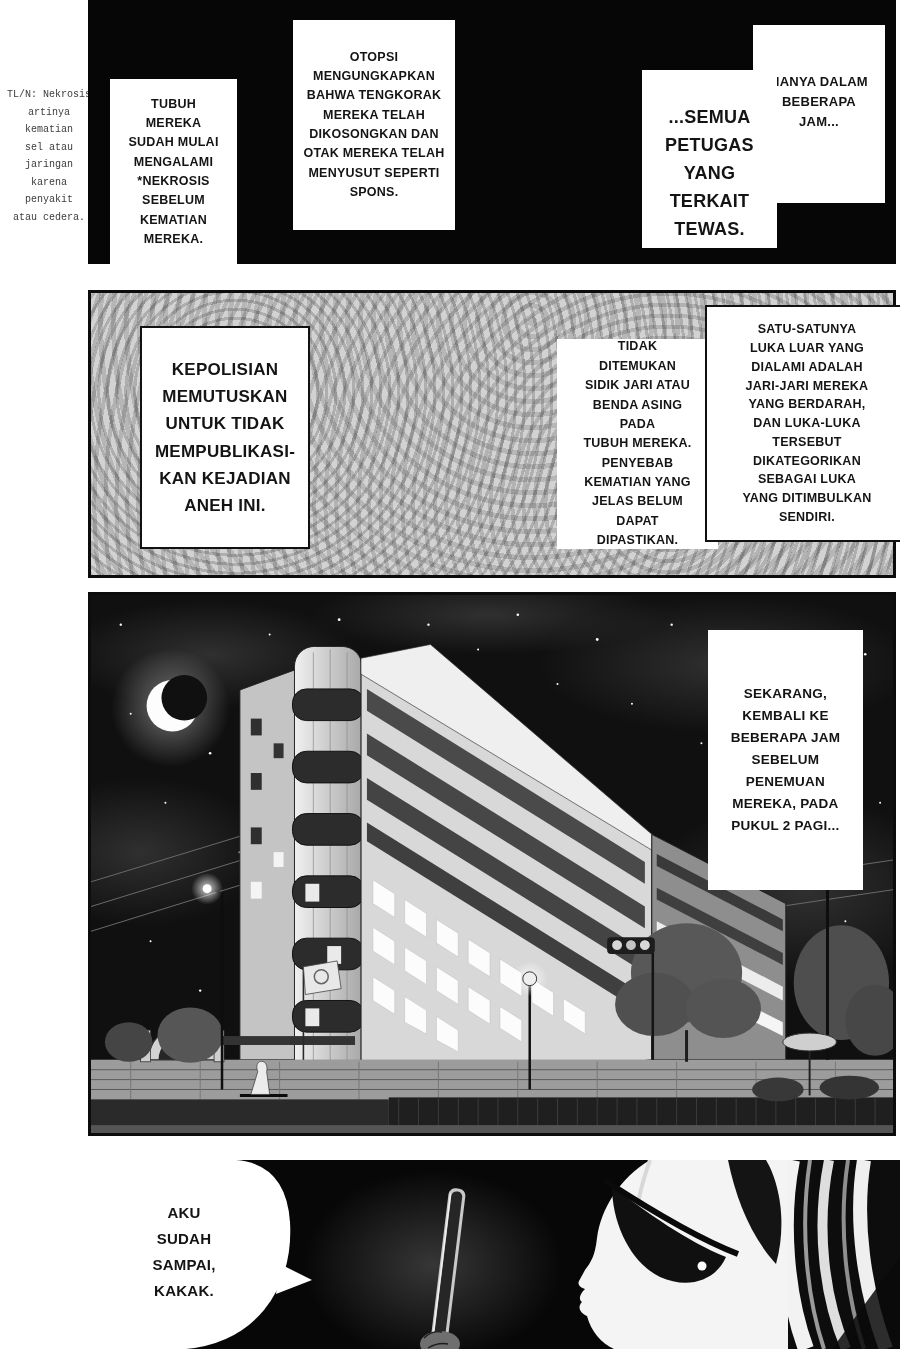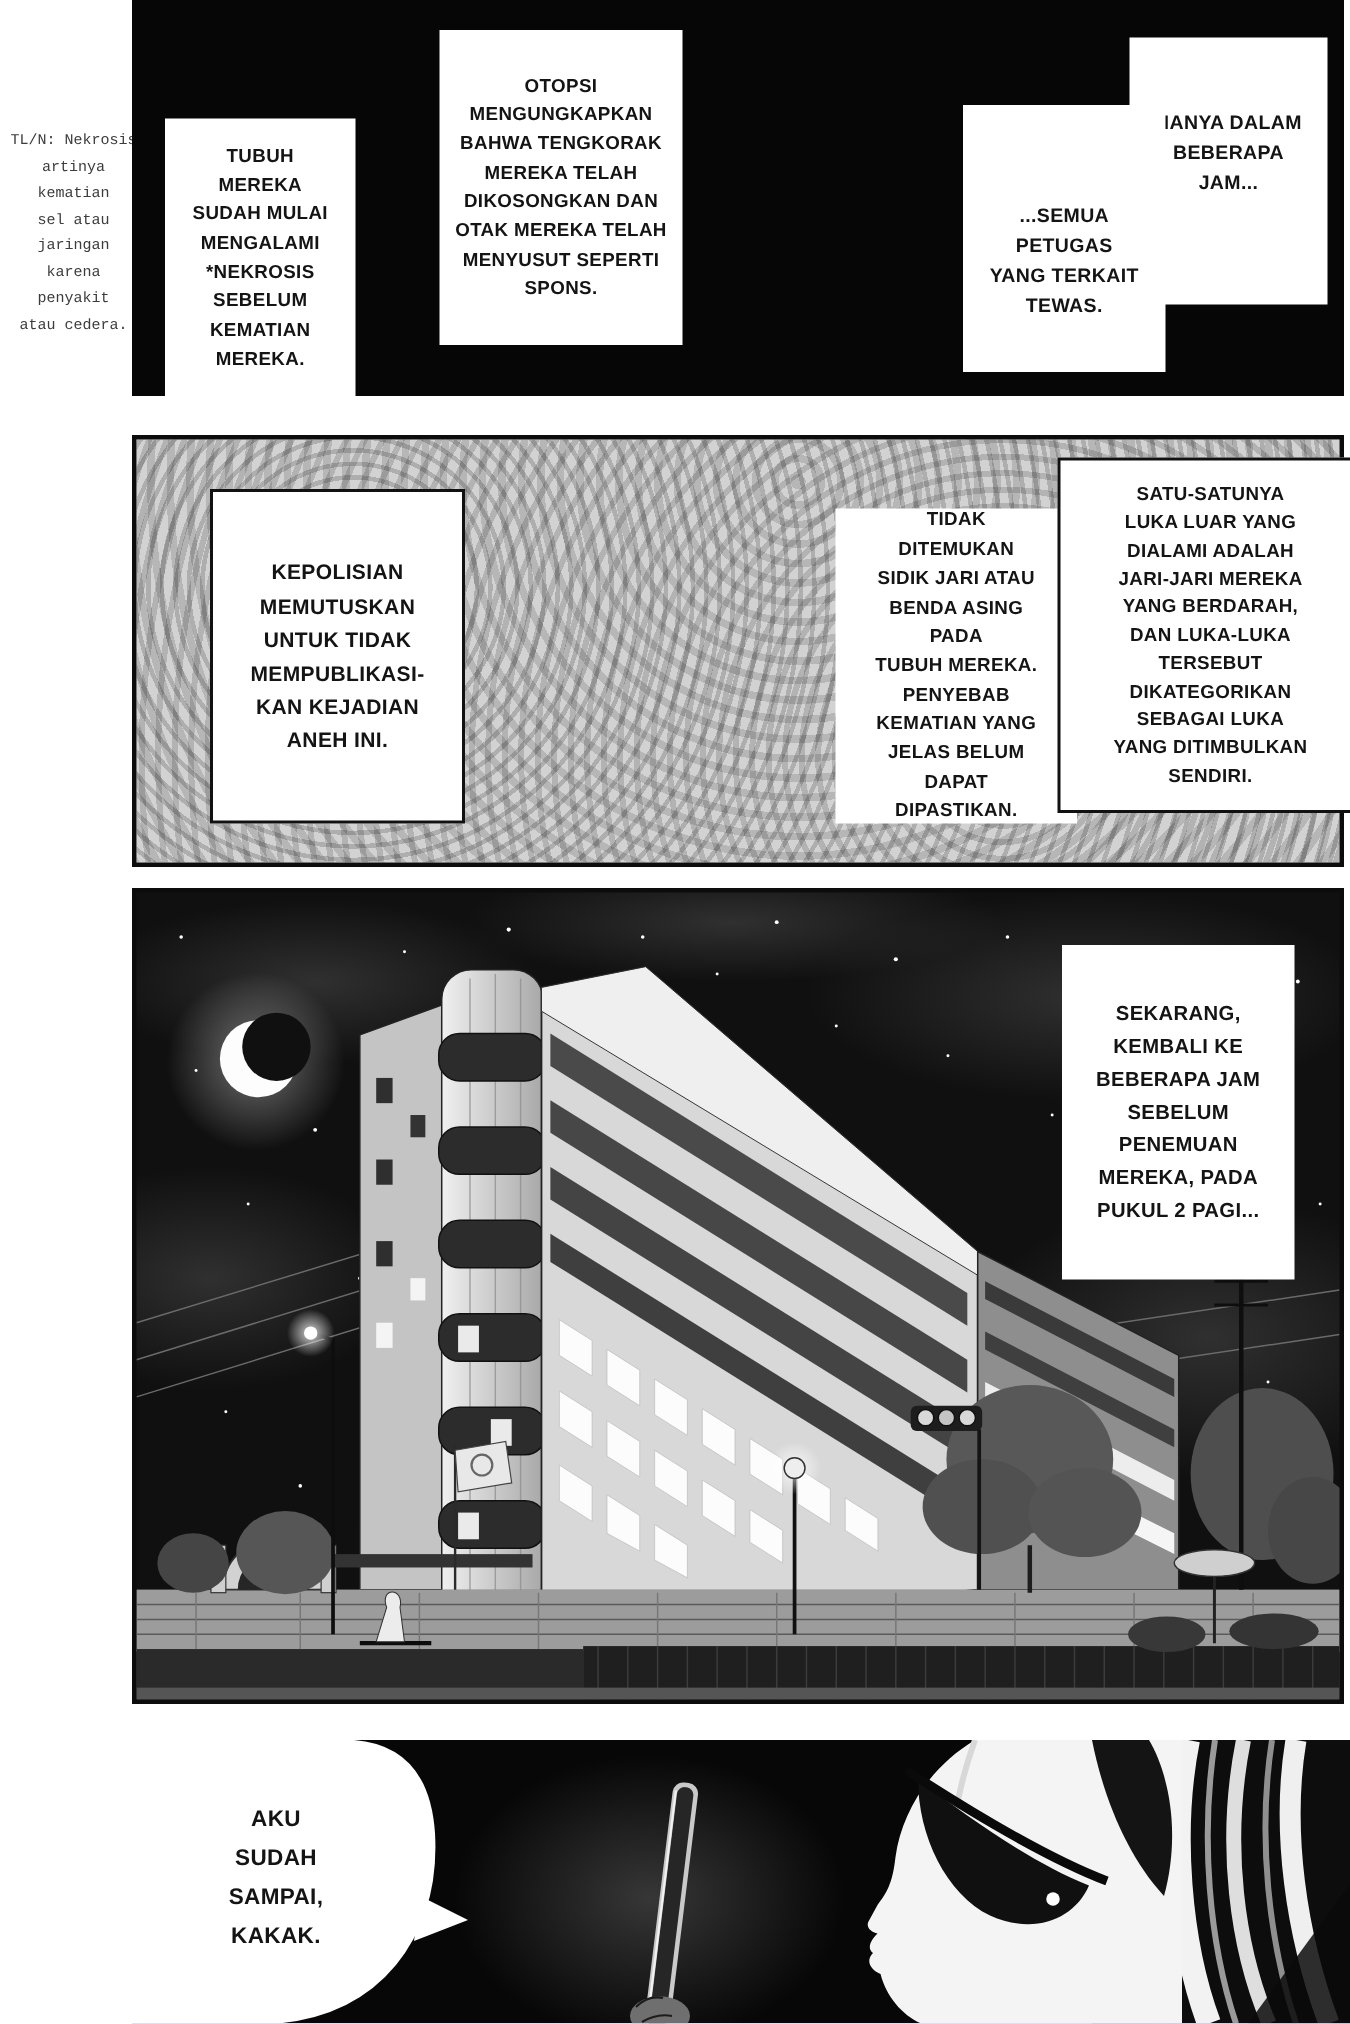--- a/index.html
+++ b/index.html
@@ -48,21 +48,21 @@
 sel atau jaringan
 karena penyakit
 atau cedera.</div>
 
   <div id="panel1" class="panel">
 
     <div class="whitebox cap" style="left:665px;top:25px;width:132px;height:178px;padding:4px 6px 28px 6px;font-size:13px;">HANYA DALAM
 BEBERAPA
 JAM...</div>
 
-    <div class="whitebox cap" style="left:554px;top:70px;width:135px;height:178px;padding:40px 6px 10px 6px;font-size:13px;">...SEMUA
+    <div class="whitebox cap" style="left:554px;top:70px;width:135px;height:178px;padding:40px 6px 10px 6px;font-size:18px;">...SEMUA
 PETUGAS
 YANG TERKAIT
 TEWAS.</div>
 
     <div class="whitebox cap" style="left:22px;top:79px;width:127px;height:186px;padding:6px;font-size:12.5px;">TUBUH
 MEREKA
 SUDAH MULAI
 MENGALAMI
 *NEKROSIS
 SEBELUM
@@ -73,21 +73,21 @@
 MENGUNGKAPKAN
 BAHWA TENGKORAK
 MEREKA TELAH
 DIKOSONGKAN DAN
 OTAK MEREKA TELAH
 MENYUSUT SEPERTI
 SPONS.</div>
   </div>
 
   <div id="panel2" class="panel">
-    <div class="whitebox bordered cap" style="left:49px;top:33px;width:170px;height:223px;padding:4px;font-size:14px;line-height:1.6;">KEPOLISIAN
+    <div class="whitebox bordered cap" style="left:49px;top:33px;width:170px;height:223px;padding:4px;font-size:17px;line-height:1.6;">KEPOLISIAN
 MEMUTUSKAN
 UNTUK TIDAK
 MEMPUBLIKASI-
 KAN KEJADIAN
 ANEH INI.</div>
     <div class="whitebox cap" style="left:466px;top:46px;width:161px;height:210px;padding:22px;font-size:12.5px;">TIDAK DITEMUKAN
 SIDIK JARI ATAU
 BENDA ASING PADA
 TUBUH MEREKA.
 PENYEBAB
@@ -311,21 +311,21 @@
         <path d="M150,506 H198" stroke="#0c0c0c" stroke-width="3"></path>
         <path d="M168,482 C163,468 180,468 177,482 L180,505 L161,505 Z" fill="#ececec" stroke="#333" stroke-width=".7"></path>
       </g>
 
       <g>
         <path d="M724,460 V506" stroke="#222" stroke-width="2"></path>
         <ellipse cx="724" cy="452" rx="27" ry="9" fill="#cfcfcf" stroke="#333" stroke-width="1"></ellipse>
       </g>
     </svg>
 
-    <div class="whitebox cap" style="left:617px;top:35px;width:155px;height:223px;padding:8px;font-size:13.5px;line-height:1.62;">SEKARANG,
+    <div class="whitebox cap" style="left:617px;top:35px;width:155px;height:260px;padding:8px;font-size:13.5px;line-height:1.62;">SEKARANG,
 KEMBALI KE
 BEBERAPA JAM
 SEBELUM
 PENEMUAN
 MEREKA, PADA
 PUKUL 2 PAGI...</div>
   </div>
 
   <div id="panel4" class="panel">
     <svg width="812" height="189" viewBox="0 0 812 189">

